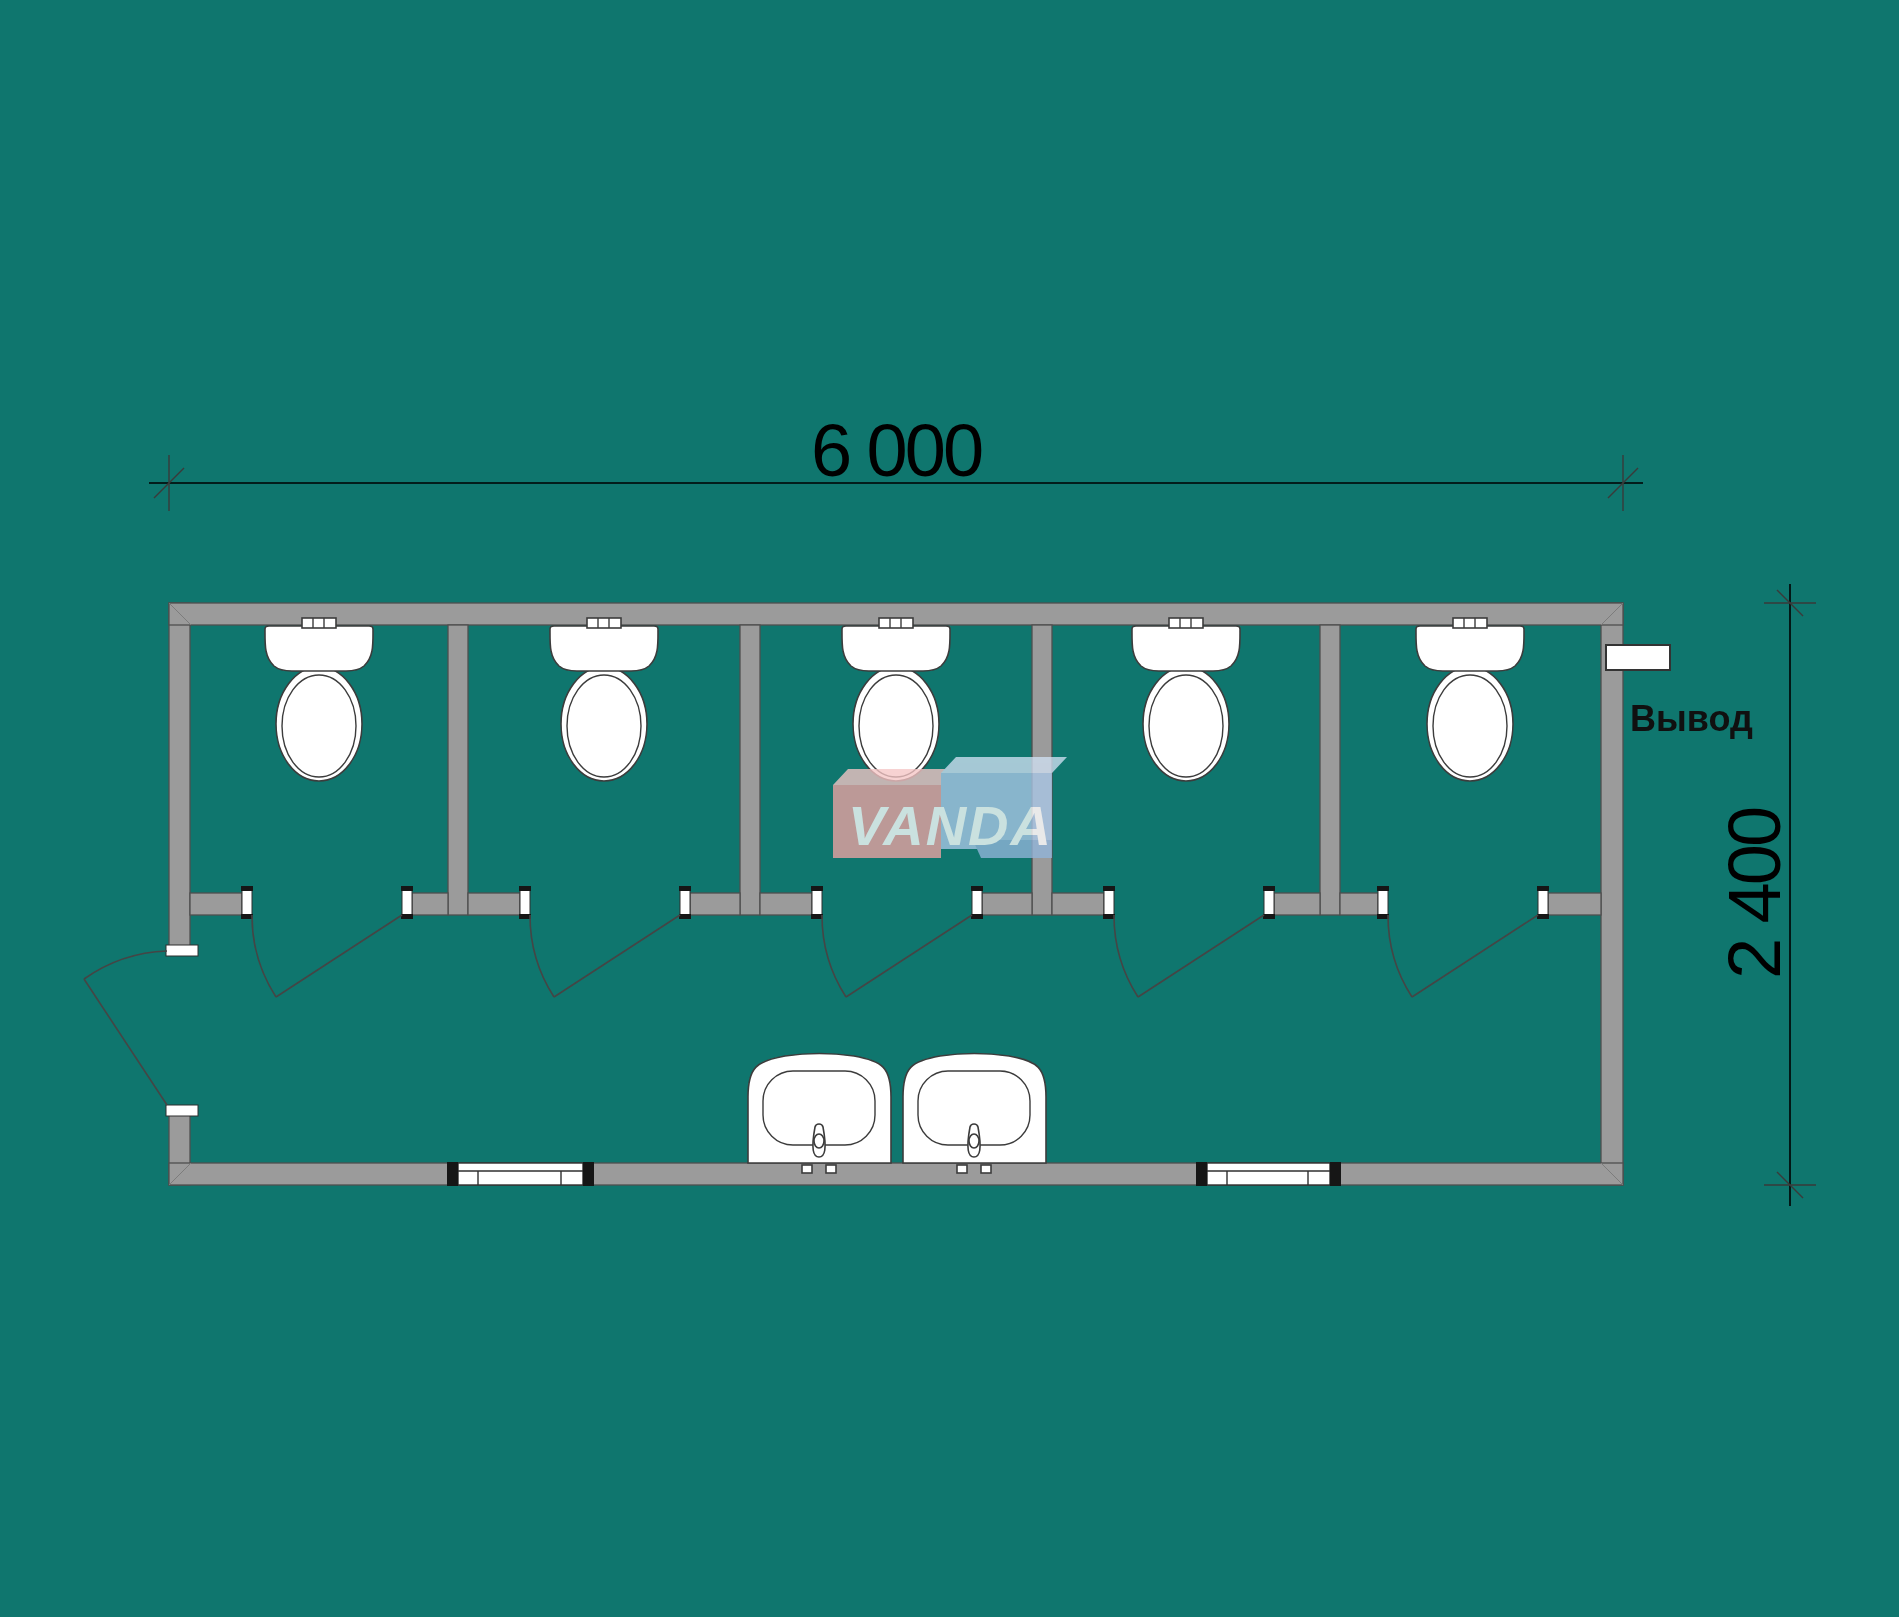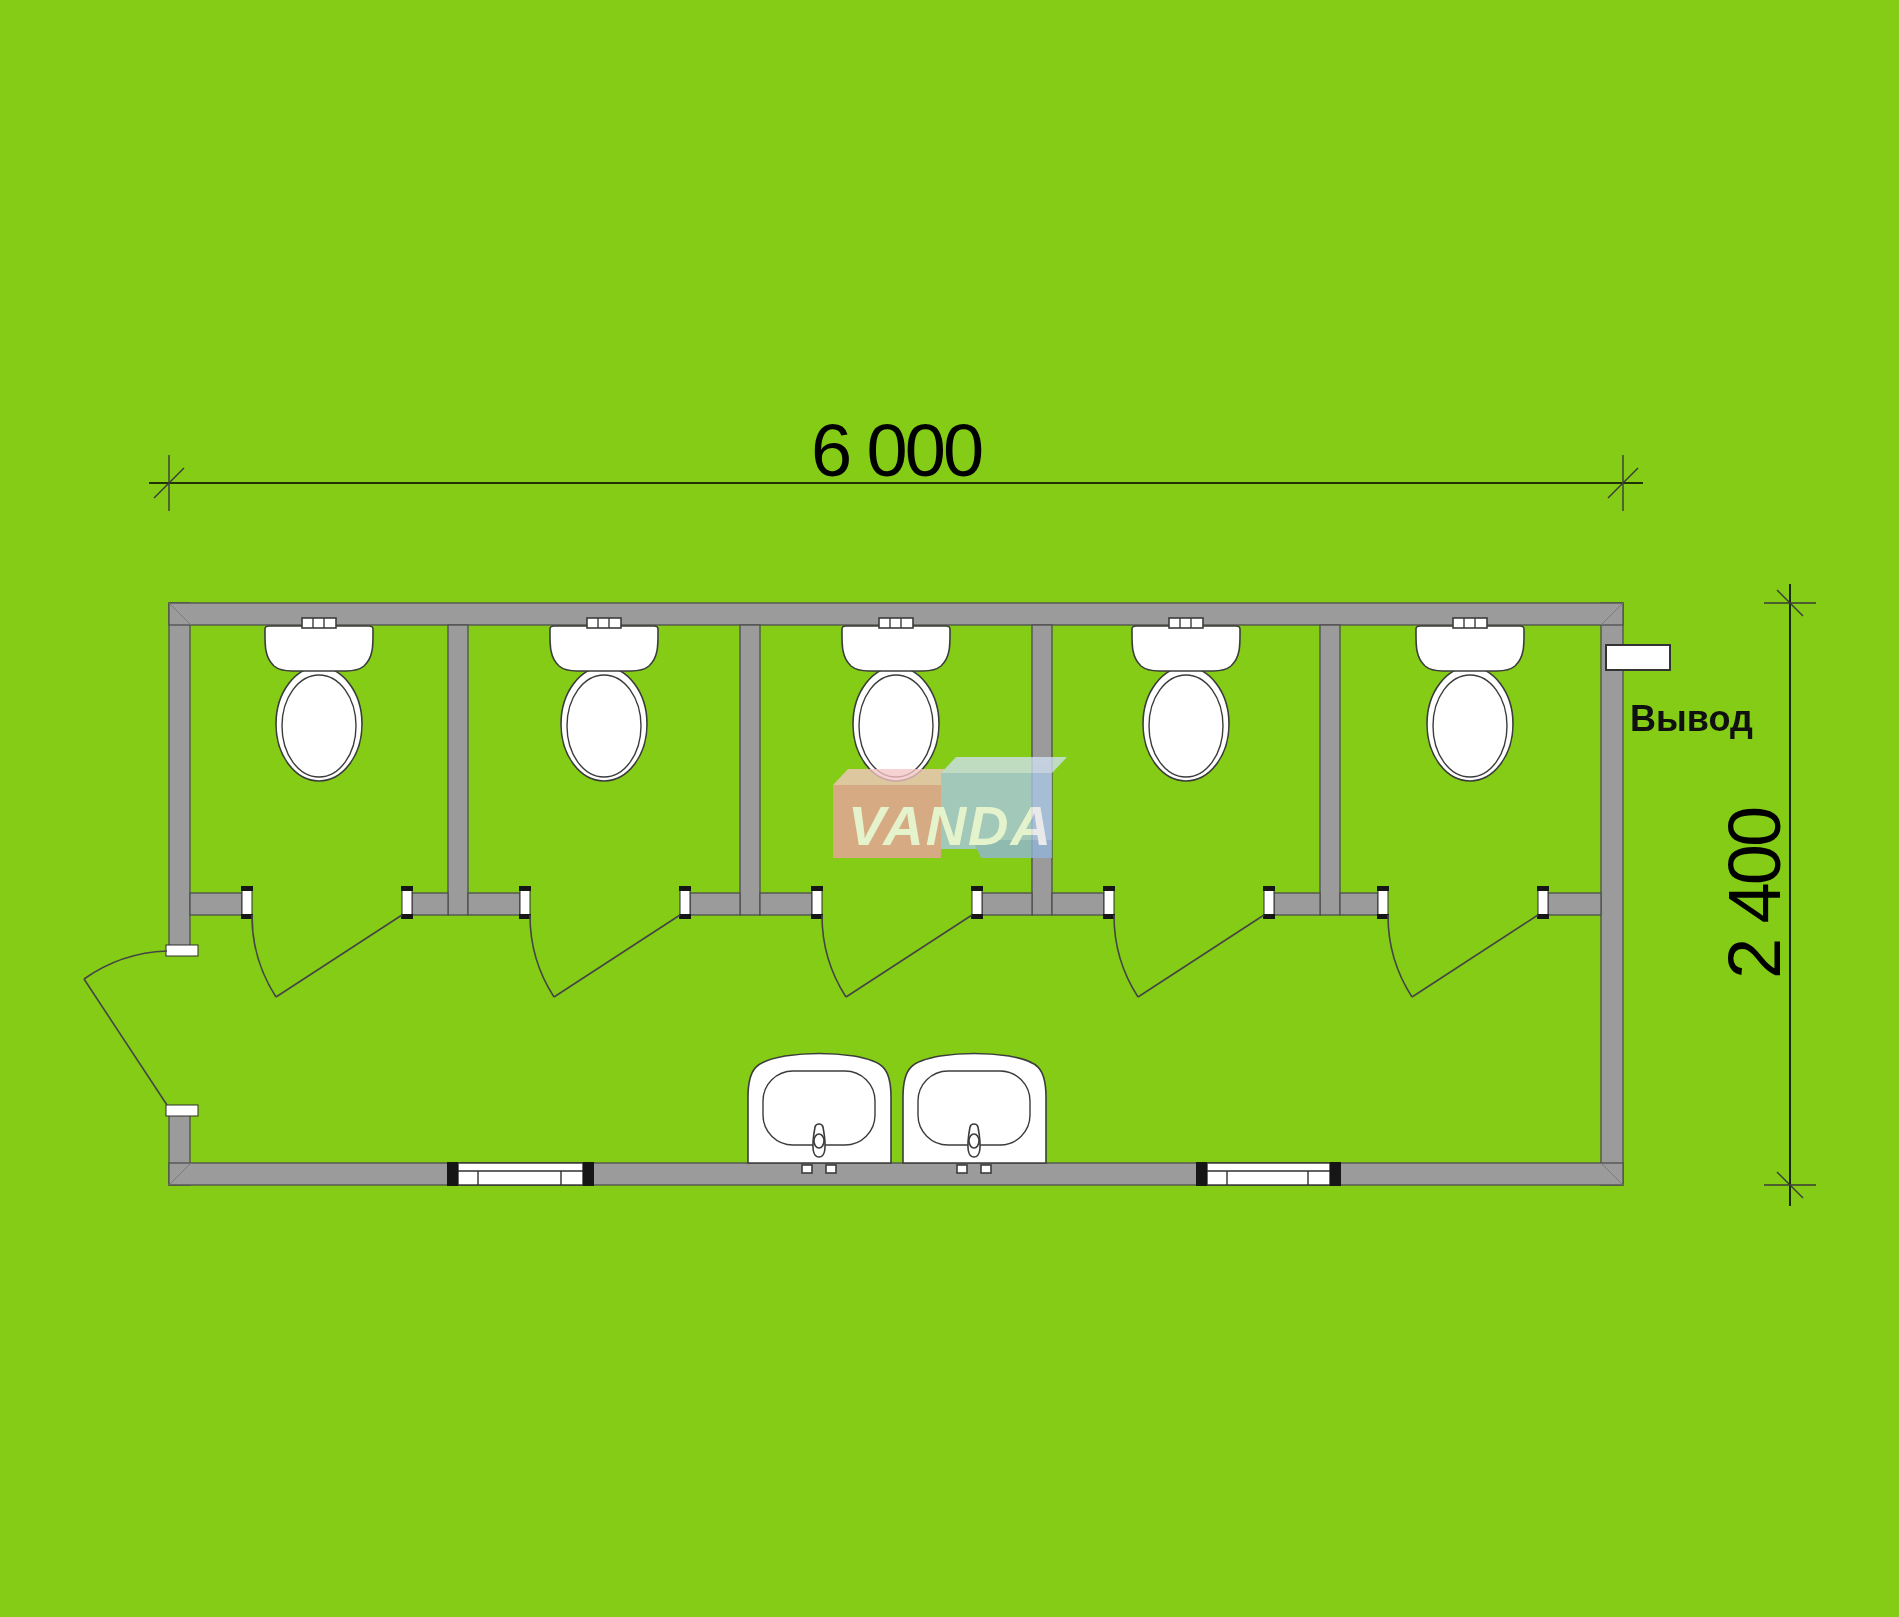--- a/index.html
+++ b/index.html
@@ -1,16 +1,16 @@
 <!DOCTYPE html>
 <html><head>
 <meta charset="utf-8">
 <style>
   html,body{margin:0;padding:0;background:#ffffff;}
-  .page{position:relative;width:1899px;height:1617px;background:#84cc16;overflow:hidden;
+  .page{position:relative;width:1899px;height:1617px;background:#0f766e;overflow:hidden;
         font-family:"Liberation Sans",sans-serif;}
   svg{display:block;}
   .wall{fill:#9b9b9b;stroke:#4f4f4f;stroke-width:1.3;}
   .bevel{stroke:#7c7c7c;stroke-width:1;fill:none;}
   .fixture{fill:#ffffff;stroke:#3c3c3c;stroke-width:1.6;}
   .fixline{fill:none;stroke:#3c3c3c;stroke-width:1.4;}
   .jamb{fill:#ffffff;stroke:#2f2f2f;stroke-width:1;}
   .cap{fill:#161616;stroke:none;}
   .door{fill:none;stroke:#454545;stroke-width:1.6;}
   .dim{stroke:#000000;stroke-width:1.6;fill:none;}

